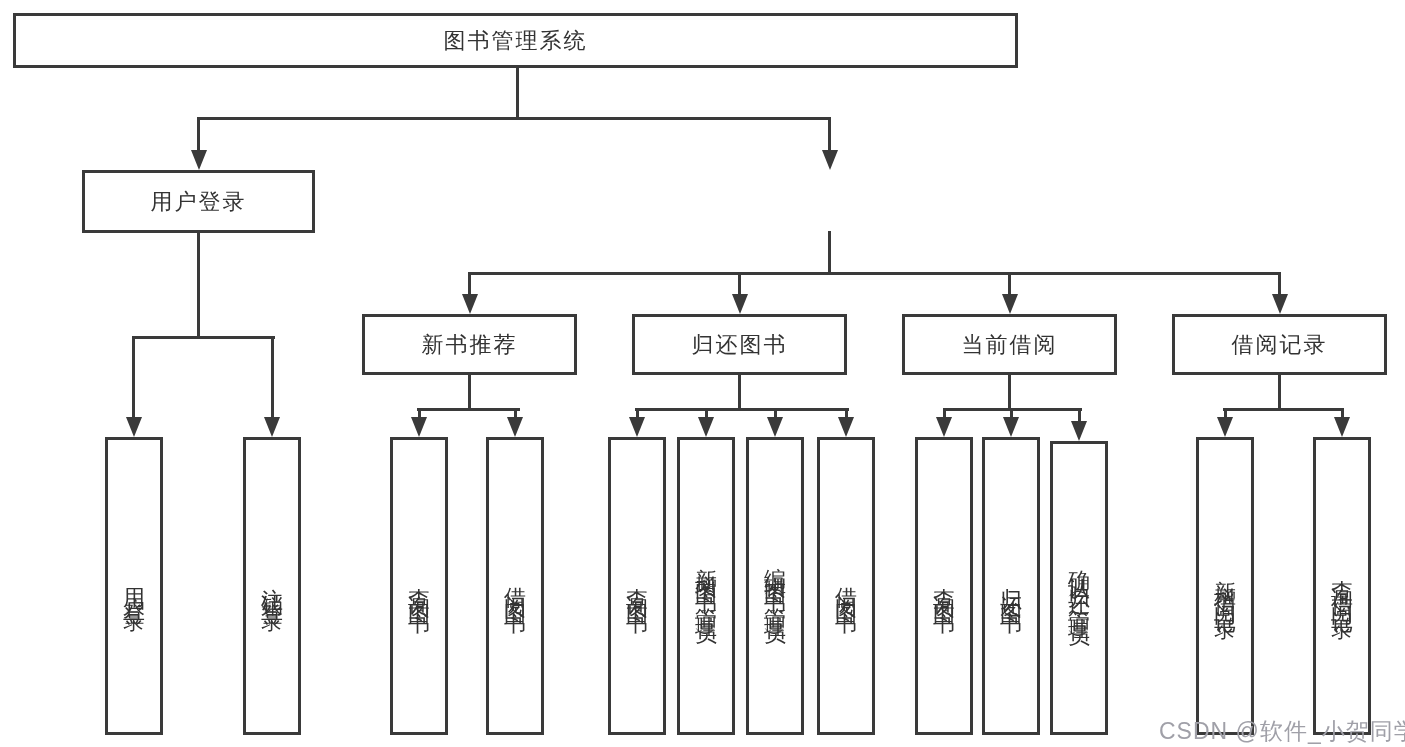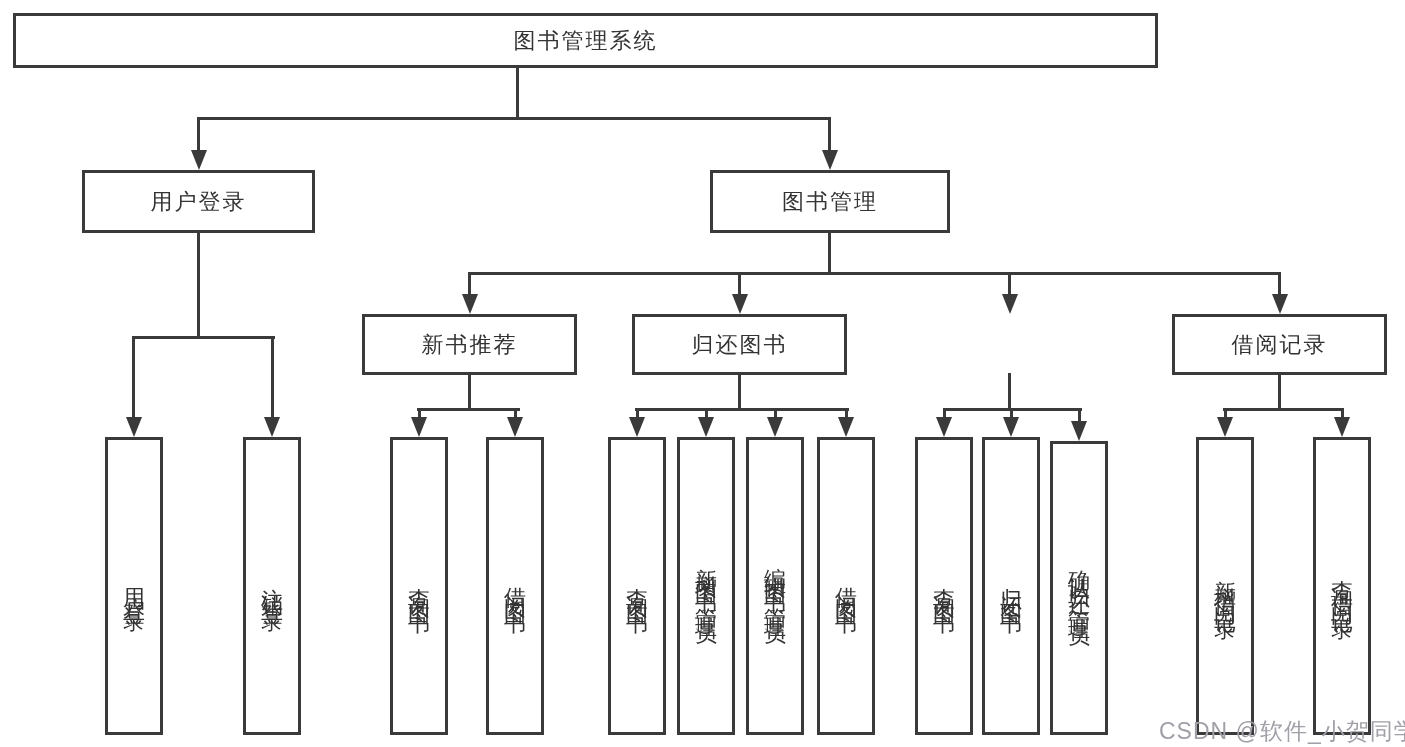--- a/index.html
+++ b/index.html
@@ -62,36 +62,36 @@
     color:var(--watermark);
     z-index:10;
     white-space:nowrap;
   }
 </style>
 </head>
 <body>
 
 <div class="canvas">
 
-  <div class="box" style="left:13px;top:13px;width:1145px;height:55px;">
+  <div class="box" style="left:13px;top:13px;width:1005px;height:55px;">
     <span class="hlabel">图书管理系统</span>
   </div>
 
   <div class="box" style="left:82px;top:170px;width:233px;height:63px;">
     <span class="hlabel">用户登录</span>
   </div>
-  <div class="box" style="left:710px;top:170px;width:240px;height:63px;">
-    <span class="hlabel">图书管理</span>
-  </div>
 
   <div class="box" style="left:362px;top:314px;width:215px;height:61px;">
     <span class="hlabel">新书推荐</span>
   </div>
   <div class="box" style="left:632px;top:314px;width:215px;height:61px;">
     <span class="hlabel">归还图书</span>
+  </div>
+  <div class="box" style="left:902px;top:314px;width:215px;height:61px;">
+    <span class="hlabel">当前借阅</span>
   </div>
   <div class="box" style="left:1172px;top:314px;width:215px;height:61px;">
     <span class="hlabel">借阅记录</span>
   </div>
 
   <div class="box" style="left:105px;top:437px;width:58px;height:298px;">
     <span class="vlabel">用户登录</span>
   </div>
   <div class="box" style="left:243px;top:437px;width:58px;height:298px;">
     <span class="vlabel">注销登录</span>

